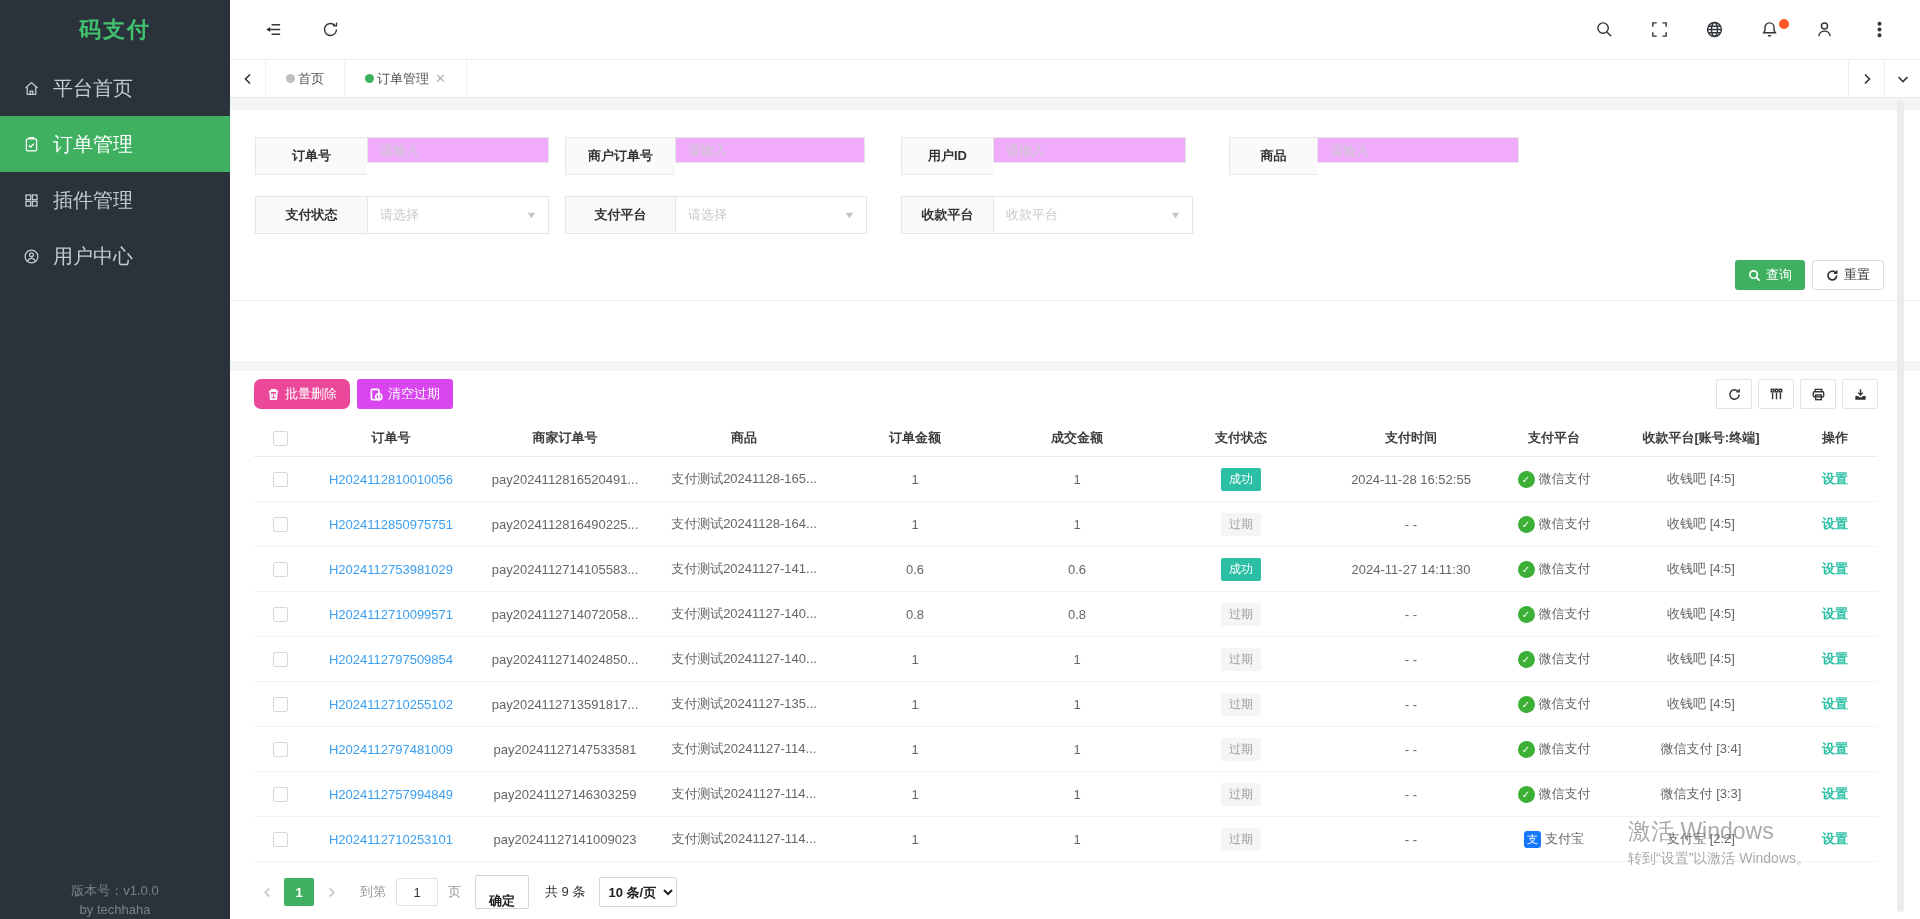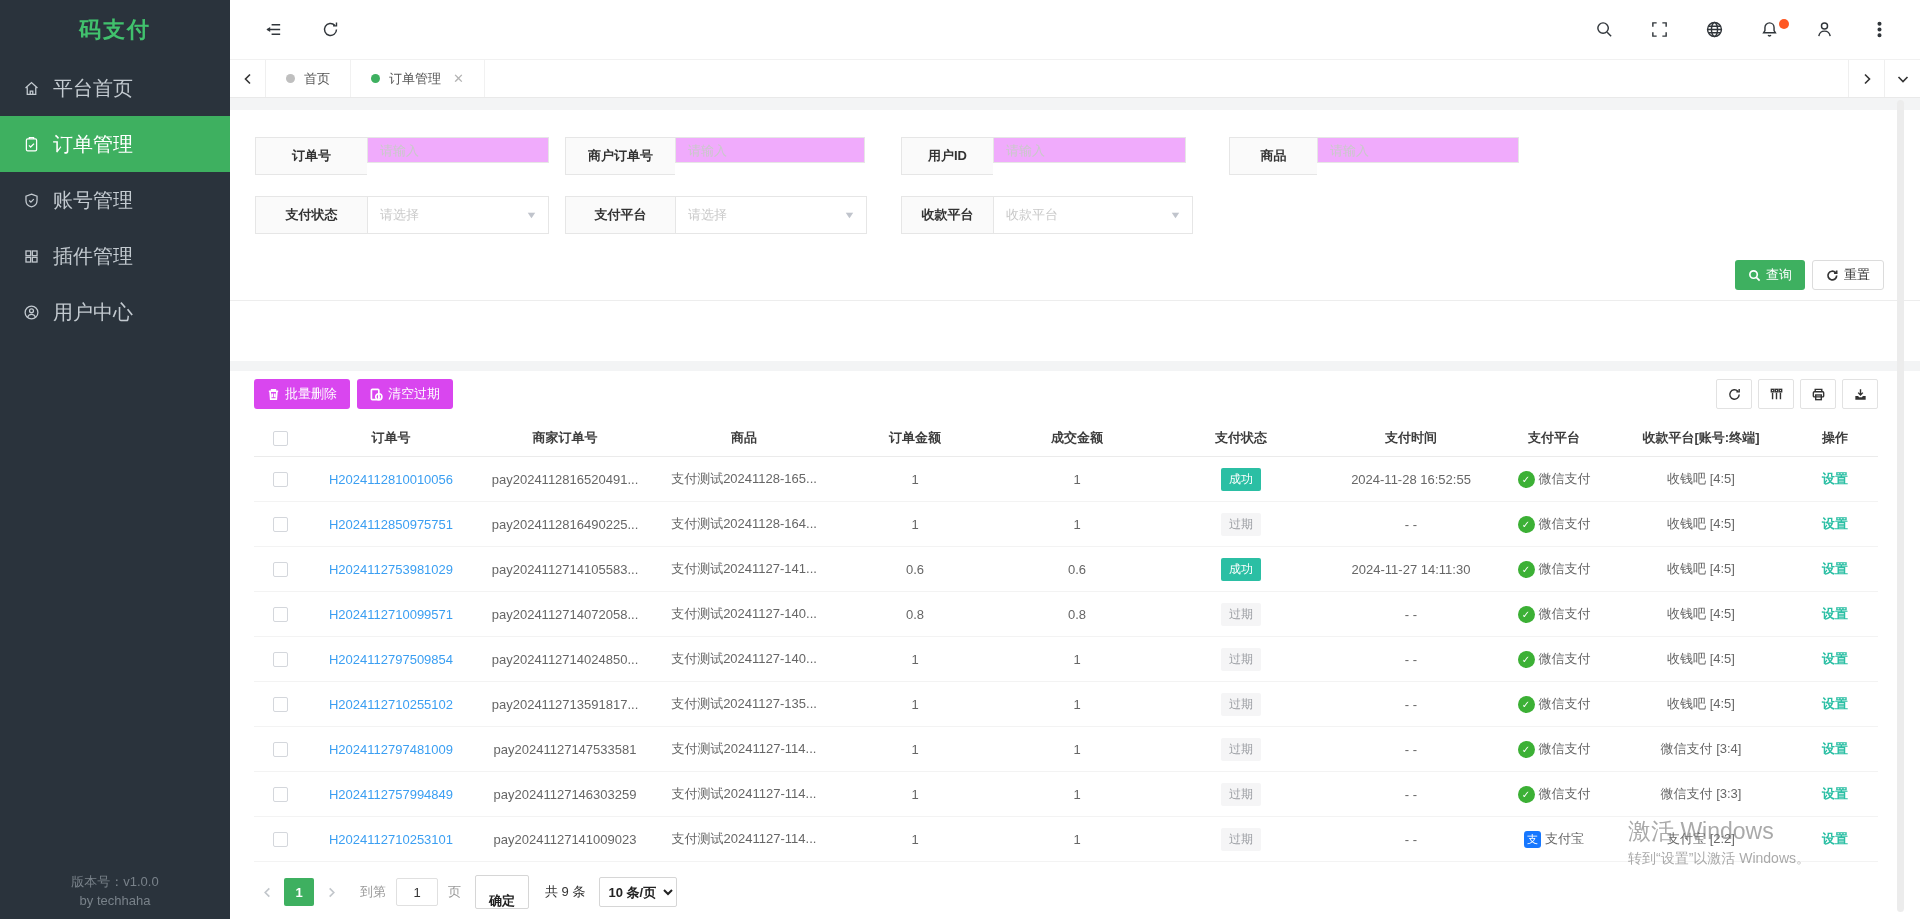--- a/index.html
+++ b/index.html
@@ -5,38 +5,38 @@
   * { box-sizing: border-box; margin: 0; padding: 0; }
   html,body { width:1920px; height:919px; overflow:hidden; }
   body { font-family:"Liberation Sans","DejaVu Sans",sans-serif; background:#f3f4f5; position:relative; font-size:13px; color:#666; }
 
   
   .sidebar { position:absolute; left:0; top:0; width:230px; height:919px; background:#2a333c; z-index:10; }
   .logo { height:60px; line-height:60px; text-align:center; color:#41c16d; font-size:22px; font-weight:bold; letter-spacing:2px; }
   .menu-item { height:56px; display:flex; align-items:center; padding-left:23px; gap:13px; color:#c3cad0; font-size:20px; cursor:pointer; }
   .menu-item.active { background:#3eb060; color:#fff; }
   .menu-item svg { width:17px; height:17px; stroke:currentColor; fill:none; stroke-width:1.5; flex:none; }
-  .version { position:absolute; bottom:9px; width:100%; text-align:center; color:#79828a; font-size:13px; line-height:19px; }
+  .version { position:absolute; bottom:0; width:100%; text-align:center; color:#79828a; font-size:13px; line-height:19px; }
 
   
   .main { margin-left:230px; height:919px; display:flex; flex-direction:column; }
 
   .topbar { height:60px; background:#fff; border-bottom:1px solid #f1f1f1; display:flex; align-items:center; justify-content:space-between; padding:0 30px 0 32px; flex:none; }
   .tb-group { display:flex; align-items:center; gap:35px; }
   .tb-group.right { gap:33px; }
   .icon-btn { width:22px; height:22px; color:#31363b; position:relative; cursor:pointer; display:flex; align-items:center; justify-content:center; }
   .icon-btn svg { width:19px; height:19px; stroke:currentColor; fill:none; stroke-width:1.5; }
   .bell-dot { position:absolute; top:0px; right:-9px; width:10px; height:10px; border-radius:50%; background:#ff5722; }
 
   .tabbar { height:38px; background:#fff; border-bottom:1px solid #e9e9e9; display:flex; align-items:stretch; flex:none; }
   .tab-nav { width:36px; display:flex; align-items:center; justify-content:center; color:#333; cursor:pointer; flex:none; }
   .tab-nav svg { width:12px; height:12px; stroke:currentColor; fill:none; stroke-width:1.6; }
   .tab-nav.l { border-right:1px solid #efefef; }
   .tab-nav.r { border-left:1px solid #efefef; }
-  .tab { display:flex; align-items:center; gap:9px; padding:0 20px; border-right:1px solid #f1f1f1; color:#555; cursor:pointer;justify-content:flex-end; }
+  .tab { display:flex; align-items:center; gap:3px; padding:0 20px; border-right:1px solid #f1f1f1; color:#555; cursor:pointer;justify-content:flex-end; }
   .tab .dot { width:9px; height:9px; border-radius:50%; flex:none; }
   .tab .close { color:#b3b3b3; font-size:13px; margin-left:3px; }
   .tab-spacer { flex:1; }
 
   
   .content { flex:1; display:flex; flex-direction:column; overflow:hidden; }
   .filter-card { background:#fff; margin-top:12px; padding:27px 36px 0 25px; flex:none; }
   .f-row { display:flex; height:38px; }
   .f-row.first { margin-bottom:21px; }
   .f-group { display:flex; height:38px; }
@@ -51,21 +51,21 @@
   .btn svg { width:13px; height:13px; stroke:currentColor; fill:none; stroke-width:1.8; }
   .btn-search { background:#3eb060; color:#fff; }
   .btn-reset { background:#fff; color:#333; border:1px solid #dcdcdc; }
   .filter-divider { border-bottom:1px solid #ededed; margin:10px -36px 0 -25px; }
   .filter-pad { height:60px; }
 
   
   .table-card { background:#fff; margin-top:10px; flex:1; padding:8px 42px 0 24px; position:relative; }
   .action-row { display:flex; justify-content:space-between; align-items:center; }
   .left-actions { display:flex; gap:7px; }
-  .btn-danger { background:#d946ef; color:#fff; }
+  .btn-danger { background:#ec4899; color:#fff;border-radius:7px; }
   .btn-warn { background:#d946ef; color:#fff; }
   .right-tools { display:flex; gap:6px; }
   .tool-btn { width:36px; height:30px; border:1px solid #e2e2e2; border-radius:2px; background:#fff; display:flex; align-items:center; justify-content:center; color:#333; cursor:pointer; }
   .tool-btn svg { width:15px; height:15px; stroke:currentColor; fill:none; stroke-width:1.5; }
 
   .tgrid { display:grid; grid-template-columns:52px 170px 178px 180px 162px 162px 166px 174px 112px 182px 1fr; align-items:center; text-align:center; }
   .thead { height:37px; margin-top:11px; border-bottom:1px solid #ebebeb; color:#3d3d3d; font-weight:bold; }
   .trow { height:45px; border-bottom:1px solid #f3f3f3; color:#666; }
   .cb { width:15px; height:15px; border:1px solid #d4d7dc; border-radius:2px; background:#fff; margin:0 auto; cursor:pointer; }
   .order-link { color:#3b9ff2; cursor:pointer; }
@@ -110,27 +110,20 @@
         <path d="M3 9.5 10 3l7 6.5M5 8.5V17h10V8.5M8.5 17v-4h3v4"></path>
       </svg>
     <span>平台首页</span>
   </div>
   <div class="menu-item active">
     <svg viewBox="0 0 20 20">
         <rect x="4" y="3.5" width="12" height="14" rx="1.5"></rect>
         <path d="M7.5 3.5v-1.5h5v1.5M7 11l2 2 4-4"></path>
       </svg>
     <span>订单管理</span>
-  </div>
-  <div class="menu-item">
-    <svg viewBox="0 0 20 20">
-        <path d="M10 2.5 16.5 5v5c0 4-3 6.8-6.5 7.5C6.5 16.8 3.5 14 3.5 10V5z"></path>
-        <path d="M7.3 10l2 2 3.4-3.6"></path>
-      </svg>
-    <span>账号管理</span>
   </div>
   <div class="menu-item">
     <svg viewBox="0 0 20 20">
         <rect x="3.5" y="3.5" width="5.5" height="5.5"></rect>
         <rect x="11" y="3.5" width="5.5" height="5.5"></rect>
         <rect x="3.5" y="11" width="5.5" height="5.5"></rect>
         <rect x="11" y="11" width="5.5" height="5.5"></rect>
       </svg>
     <span>插件管理</span>
   </div>

